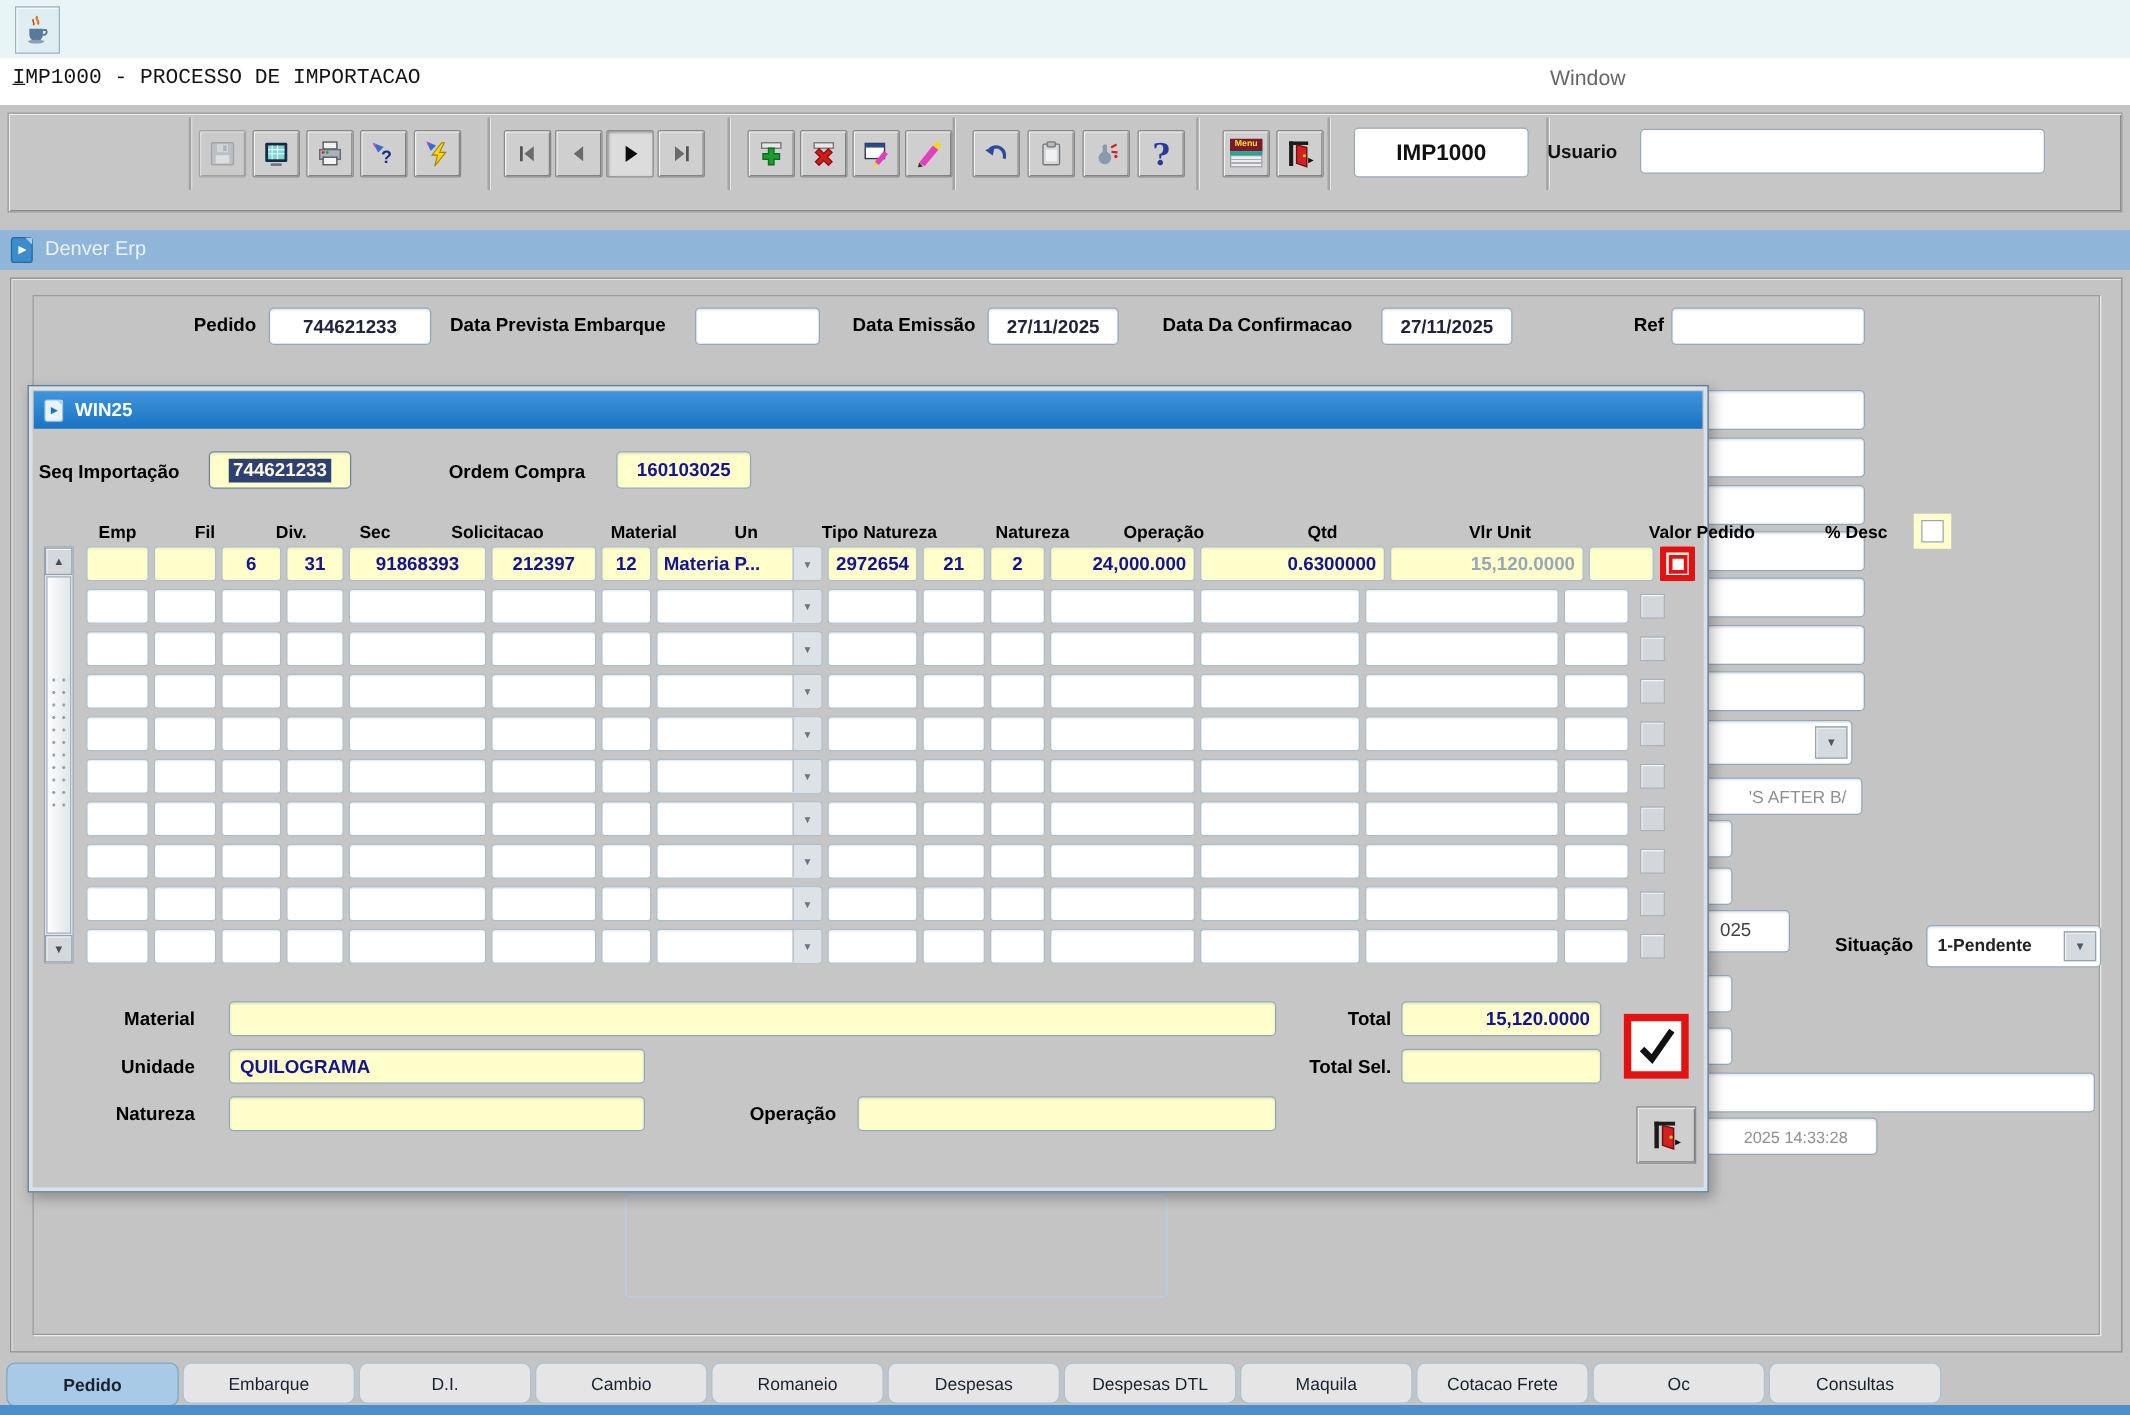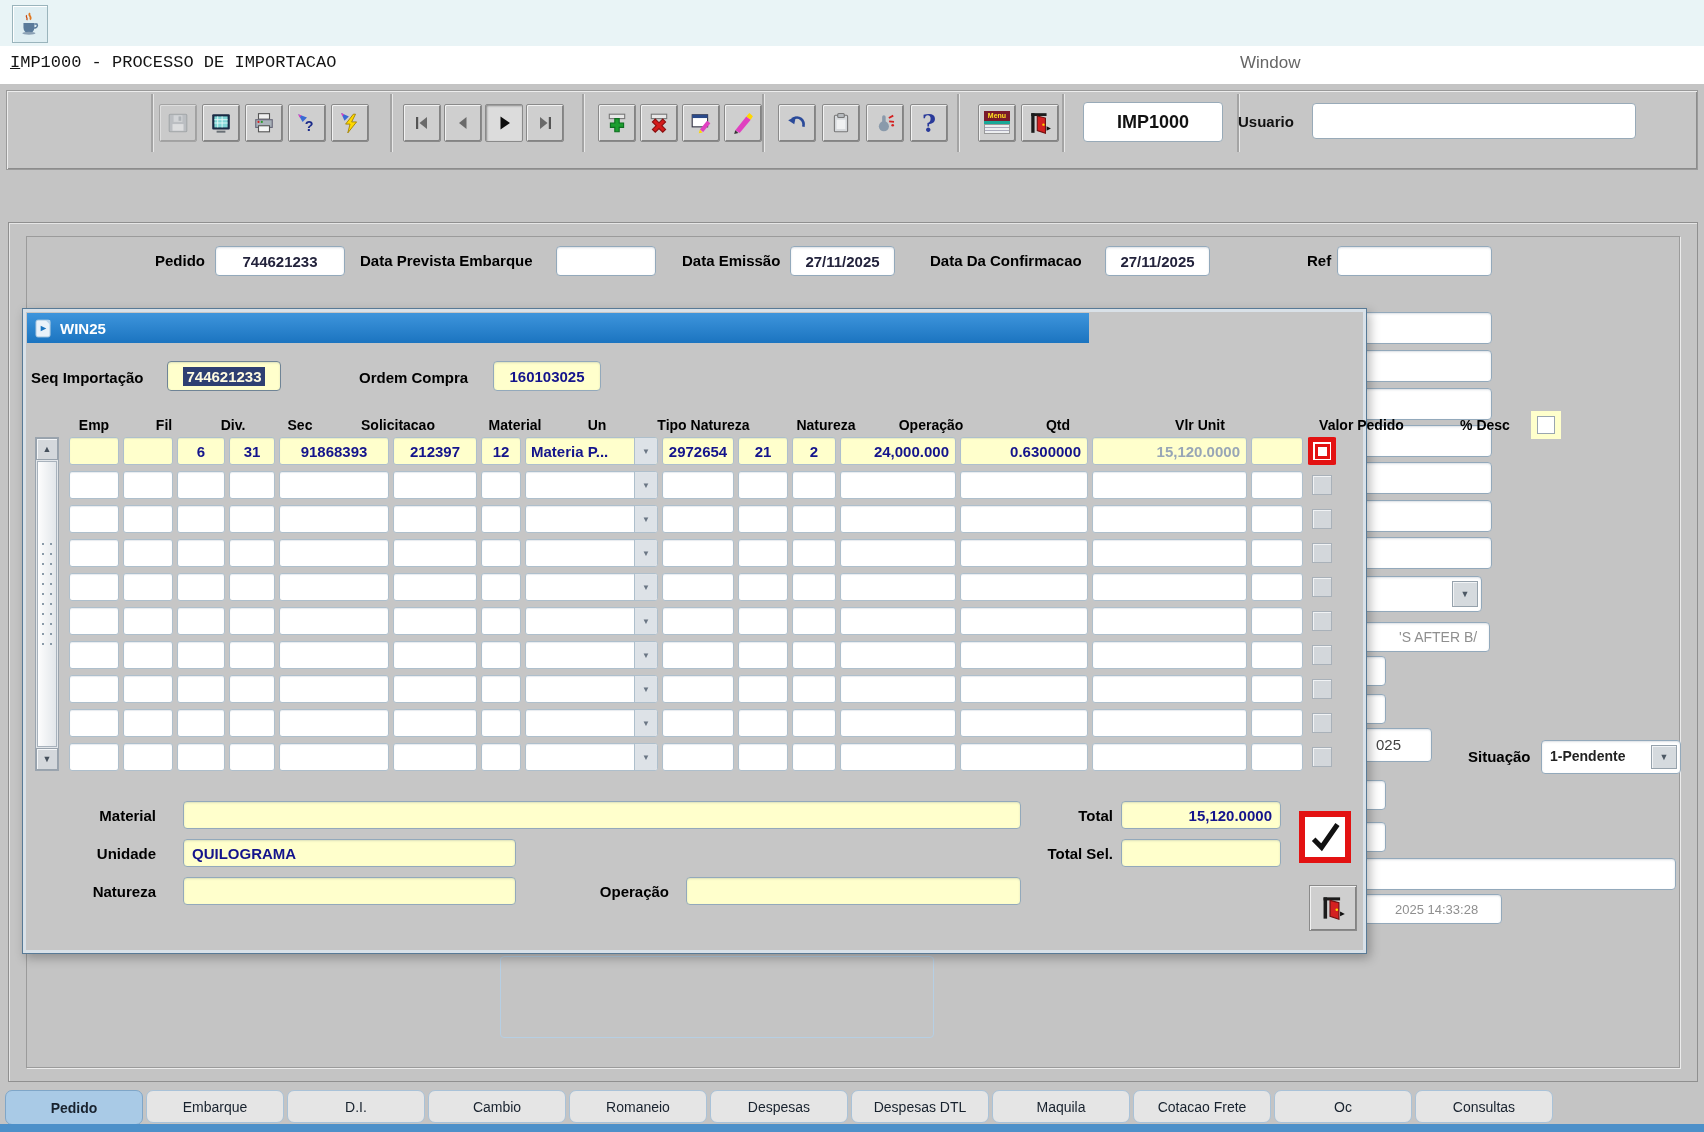--- a/index.html
+++ b/index.html
@@ -44,21 +44,21 @@
   .yfld{background:#ffffcc;}
   .val{font-size:15px;font-weight:bold;color:#23233c;display:flex;align-items:center;justify-content:center;height:100%;}
   .val-navy{color:#14148c;}
   .gray-txt{color:#8f8f8f;font-weight:normal;margin-left:20px;}
   .ddbtn-lg{position:absolute;right:3px;top:4px;bottom:4px;width:24px;background:#d5dade;border:1px solid #96a2ac;
             box-shadow:inset 1px 1px 0 #f2f4f6;display:flex;align-items:center;justify-content:center;
             font-size:9px;color:#4c5864;}
   
   .dialog{left:22px;top:308px;width:1343px;height:644px;background:#c6c6c6;border:1px solid #587a96;
           box-shadow:inset 0 0 0 3px #d9e1e8, 3px 4px 10px rgba(0,0,0,.28);z-index:5;}
-  .dlg-title{left:4px;top:4px;width:1062px;height:30px;
+  .dlg-title{left:4px;top:4px;width:1335px;height:30px;
              background:linear-gradient(180deg,#3e95dc 0%,#1b74c0 100%);
              display:flex;align-items:center;color:#fff;font-size:15px;font-weight:bold;}
   .dlg-title .ttl-txt{margin-left:8px;}
   .dots{background-image:radial-gradient(#8a9aa8 1.1px, transparent 1.3px);background-size:8px 10px;}
   
   .grid-header{left:46px;top:104px;display:flex;gap:20px;align-items:center;height:24px;}
   .ghead{font-weight:bold;font-size:14px;text-align:center;white-space:nowrap;color:#000;}
   .hdrchk{width:30px;height:28px;background:#ffffcc;display:flex;align-items:center;justify-content:center;}
   .hdrchk-in{width:16px;height:16px;background:#fff;border:1px solid #9aa6b0;}
   .grid-rows{left:46px;top:128px;display:flex;flex-direction:column;gap:6px;}
@@ -264,20 +264,28 @@
         <circle cx="14.2" cy="12.5" r="1.1" fill="#ffd700"></circle>
         <polygon points="17,14 21,16 17,18" fill="#111"></polygon>
       </svg>
       </div>
 
     <div class="abs module-box">IMP1000</div>
     <span class="abs usuario-lbl">Usuario</span>
     <div class="abs usuario-inp"></div>
   </div>
 
+  <div class="abs mdi-bar">
+    <svg width="20" height="22" viewBox="0 0 18 20" style="margin-left:8px">
+      <rect x="1" y="1" width="15" height="18" rx="2" fill="#3d8ccc" stroke="#2a6aa0"></rect>
+      <polygon points="11,1 16,1 16,6" fill="#a8cce8"></polygon>
+      <polygon points="6,7 12,10 6,13" fill="#fff"></polygon>
+    </svg>
+    <span class="mdi-title">Denver Erp</span>
+  </div>
 
   <div class="abs workspace">
     <div class="abs etched-out" style="left:8px;top:6px;width:1688px;height:858px;"></div>
     <div class="abs etched-in" style="left:26px;top:20px;width:1652px;height:830px;"></div>
 
     <span class="abs lbl" style="left:155px;top:36px">Pedido</span>
     <div class="abs fld" style="left:215px;top:30px;width:130px;height:30px">
       <div class="val">744621233</div>
       </div>
     <span class="abs lbl" style="left:360px;top:36px">Data Prevista Embarque</span>
@@ -382,21 +390,21 @@
           <div class="gcell filled" style="width: 84px;">212397</div>
           <div class="gcell filled" style="width: 40px;">12</div>
           <div class="gcell filled ddcell" style="width: 133px;">
             <span class="ddtext">Materia P...</span>
             <span class="ddbtn">▼</span>
           </div>
           <div class="gcell filled" style="width: 72px;">2972654</div>
           <div class="gcell filled" style="width: 50px;">21</div>
           <div class="gcell filled" style="width: 44px;">2</div>
           <div class="gcell filled num" style="width: 116px;">24,000.000</div>
-          <div class="gcell filled num" style="width: 128px;">0.6300000</div>
+          <div class="gcell filled num" style="width: 148px;">0.6300000</div>
           <div class="gcell filled num dim" style="width: 155px;">15,120.0000</div>
           <div class="gcell filled" style="width: 52px;"></div>
           <div class="gcell chkcell" style="width: 30px;">
             <div class="chk-red">
               <div class="chk-red-in"></div>
             </div>
           </div>
         </div>
         <div class="grid-row">
           <div class="gcell" style="width: 50px;"></div>

